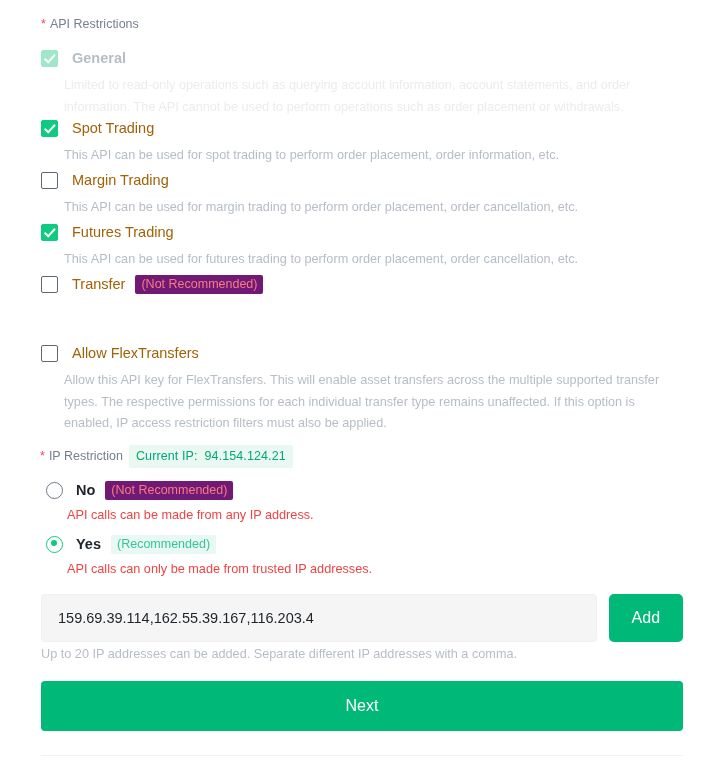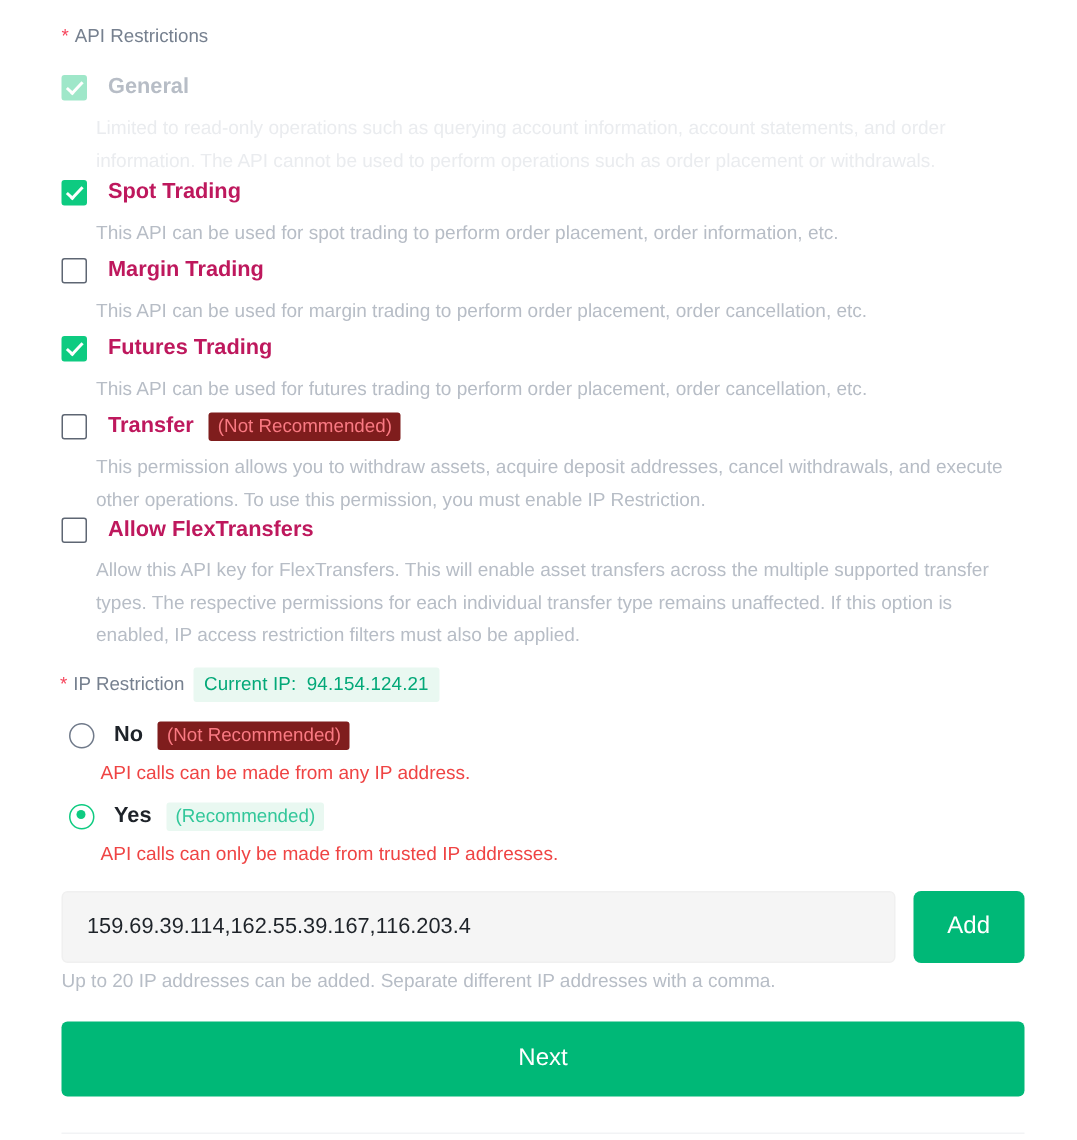--- a/index.html
+++ b/index.html
@@ -58,22 +58,22 @@
     left: 41px;
     width: 640px;
   }
   .perm-head {
     display: flex;
     align-items: center;
     height: 20px;
   }
   .perm-title {
     font-size: 14.5px;
-    font-weight: bold;
-    color: #be185d;
+    font-weight: normal;
+    color: #a16207;
     margin-left: 14px;
     line-height: 20px;
     white-space: nowrap;
   }
   .perm.disabled .perm-title { color: #b7bdc6; font-weight: bold; }
   .perm-desc {
     font-size: 12.7px;
     color: #b7bdc6;
     line-height: 21.5px;
     margin-top: 7px;
@@ -84,21 +84,21 @@
 
   .tag {
     display: inline-block;
     font-size: 12.5px;
     padding: 2px 6px 3px 6px;
     border-radius: 2px;
     margin-left: 10px;
     line-height: 14px;
     white-space: nowrap;
   }
-  .tag-danger { background: #7f1d1d; color: #fa7a83; }
+  .tag-danger { background: #701a75; color: #fa7a83; }
   .tag-ok     { background: #e9f8f1; color: #32c79a; }
 
   
   .cbox {
     width: 17px;
     height: 17px;
     box-sizing: border-box;
     border-radius: 2px;
     flex: 0 0 auto;
     position: relative;
@@ -289,21 +289,20 @@
     </div>
     <div class="perm-desc">This API can be used for futures trading to perform order placement, order cancellation, etc.</div>
   </div>
 
   <div class="perm" style="top:274px;">
     <div class="perm-head">
       <span class="cbox"></span>
       <span class="perm-title">Transfer</span>
       <span class="tag tag-danger">(Not Recommended)</span>
     </div>
-    <div class="perm-desc">This permission allows you to withdraw assets, acquire deposit addresses, cancel withdrawals, and execute other operations. To use this permission, you must enable IP Restriction.</div>
   </div>
 
   <div class="perm" style="top:343px;">
     <div class="perm-head">
       <span class="cbox"></span>
       <span class="perm-title">Allow FlexTransfers</span>
     </div>
     <div class="perm-desc">Allow this API key for FlexTransfers. This will enable asset transfers across the multiple supported transfer types. The respective permissions for each individual transfer type remains unaffected. If this option is enabled, IP access restriction filters must also be applied.</div>
   </div>
 

